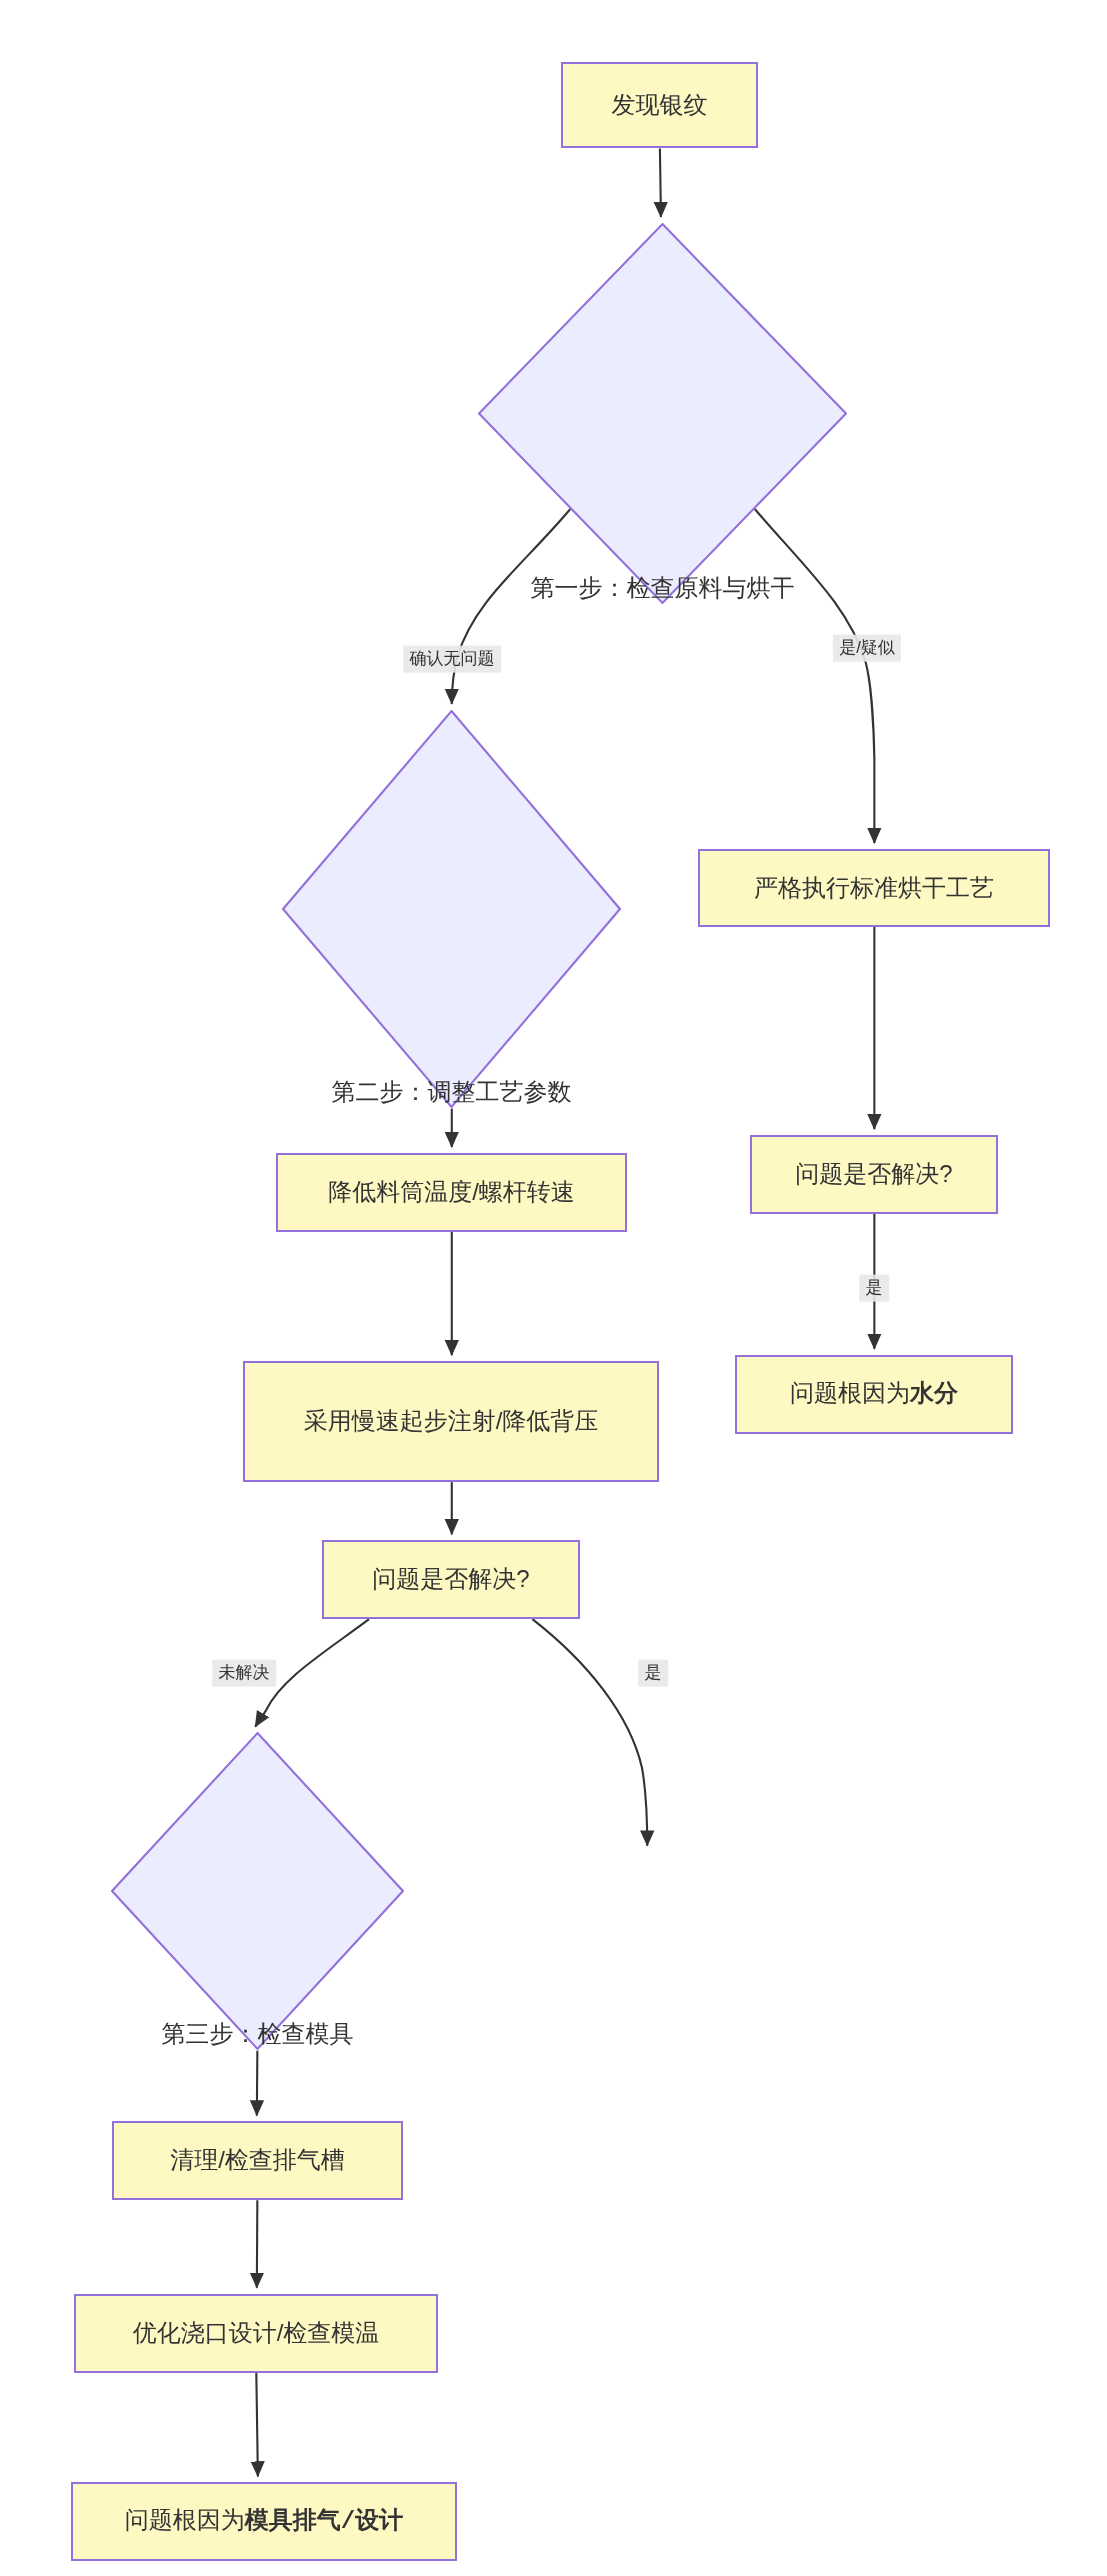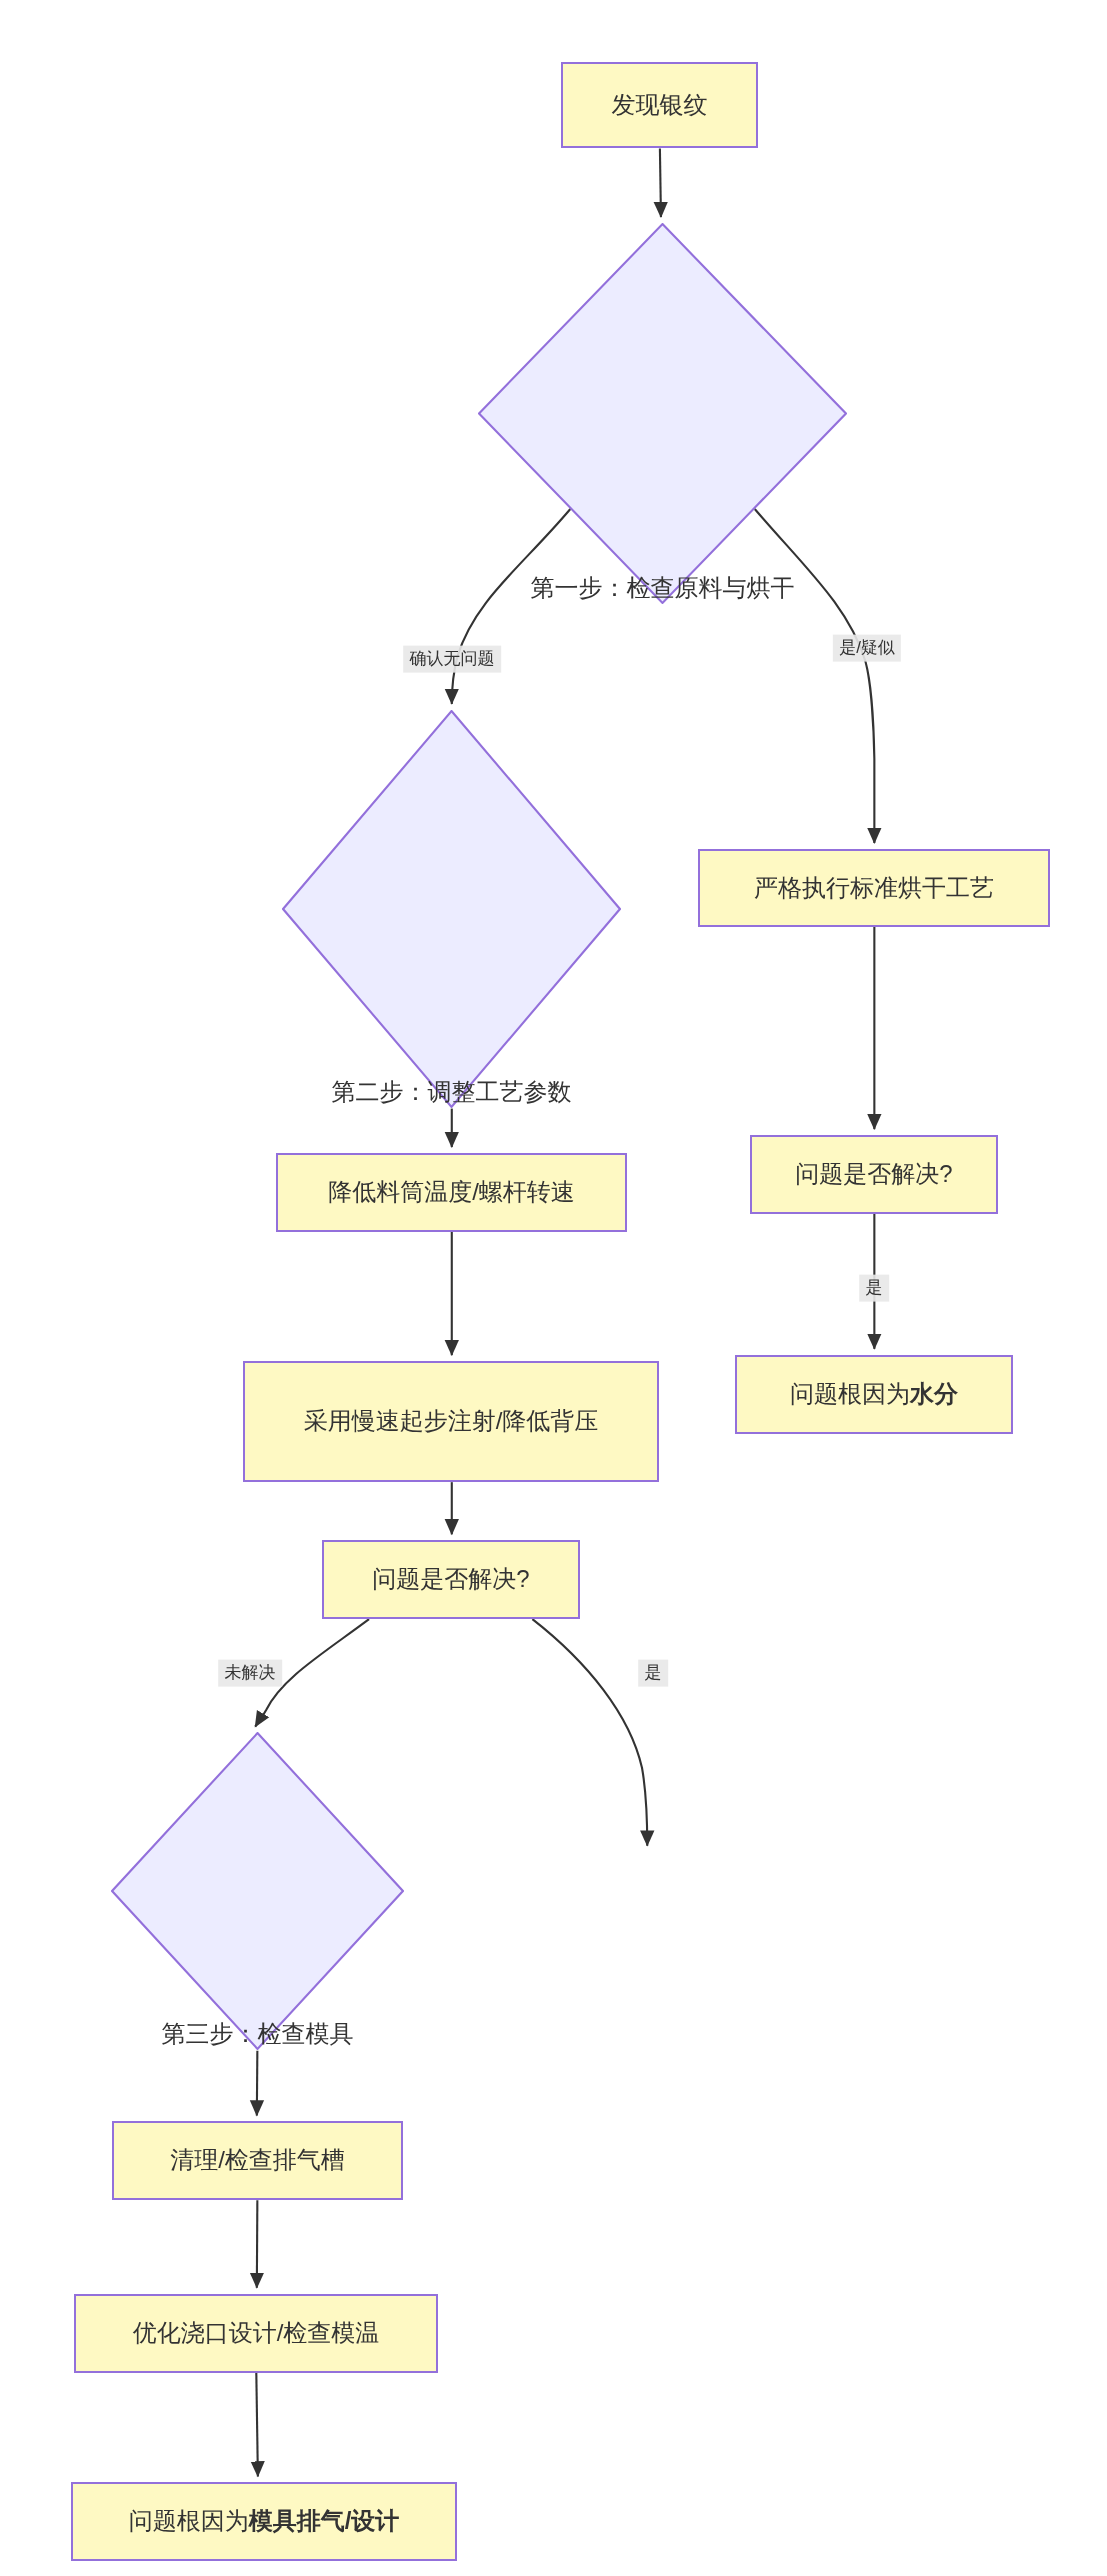--- a/index.html
+++ b/index.html
@@ -10,21 +10,21 @@
         background:#fef9c3;border:2.1px solid #9370DB;box-sizing:border-box;
         font-size:24px;line-height:1.35;text-align:center;color:#333333;}
   .node .lbl{padding:0 5.3px;}
   .diamond{position:absolute;display:flex;align-items:flex-end;justify-content:center;
         font-size:24px;line-height:1.35;text-align:center;color:#333333;}
   .diamond svg{position:absolute;left:0;top:0;width:100%;height:100%;}
   .diamond .lbl{position:relative;z-index:2;}
   .edge-label{position:absolute;transform:translate(-50%,-50%);
         background:rgba(232,232,232,0.9);color:#333333;font-size:17px;line-height:1.2;
         padding:3.2px 6.3px;white-space:nowrap;z-index:3;}
-  .bold{font-weight:700;}
+  .bold{font-weight:700;font-family:Liberation Mono, monospace;}
 </style>
 </head>
 <body>
 
 <div class="canvas">
 
   <svg class="edges" viewBox="0 0 2102 4889" xmlns="http://www.w3.org/2000/svg">
     <defs>
       <marker id="arrow" viewBox="0 0 10 10" refX="8.5" refY="5" markerUnits="userSpaceOnUse" markerWidth="34" markerHeight="34" orient="auto-start-reverse">
         <path d="M 0 1 L 9 5 L 0 9 z" fill="#333333"></path>
@@ -112,18 +112,18 @@
       <span>问题根因为</span><span class="bold">模具排气/设计</span>
     </span>
   </div>
 
   <div class="edge-label" style="left:452px;top:659px;">确认无问题</div>
 
   <div class="edge-label" style="left:867px;top:648px;">是/疑似</div>
 
   <div class="edge-label" style="left:874px;top:1288px;">是</div>
 
-  <div class="edge-label" style="left:250px;top:1673px;">未解决</div>
+  <div class="edge-label" style="left:244px;top:1673px;">未解决</div>
 
   <div class="edge-label" style="left:653px;top:1673px;">是</div>
 
 </div>
 
 
 </body></html>

